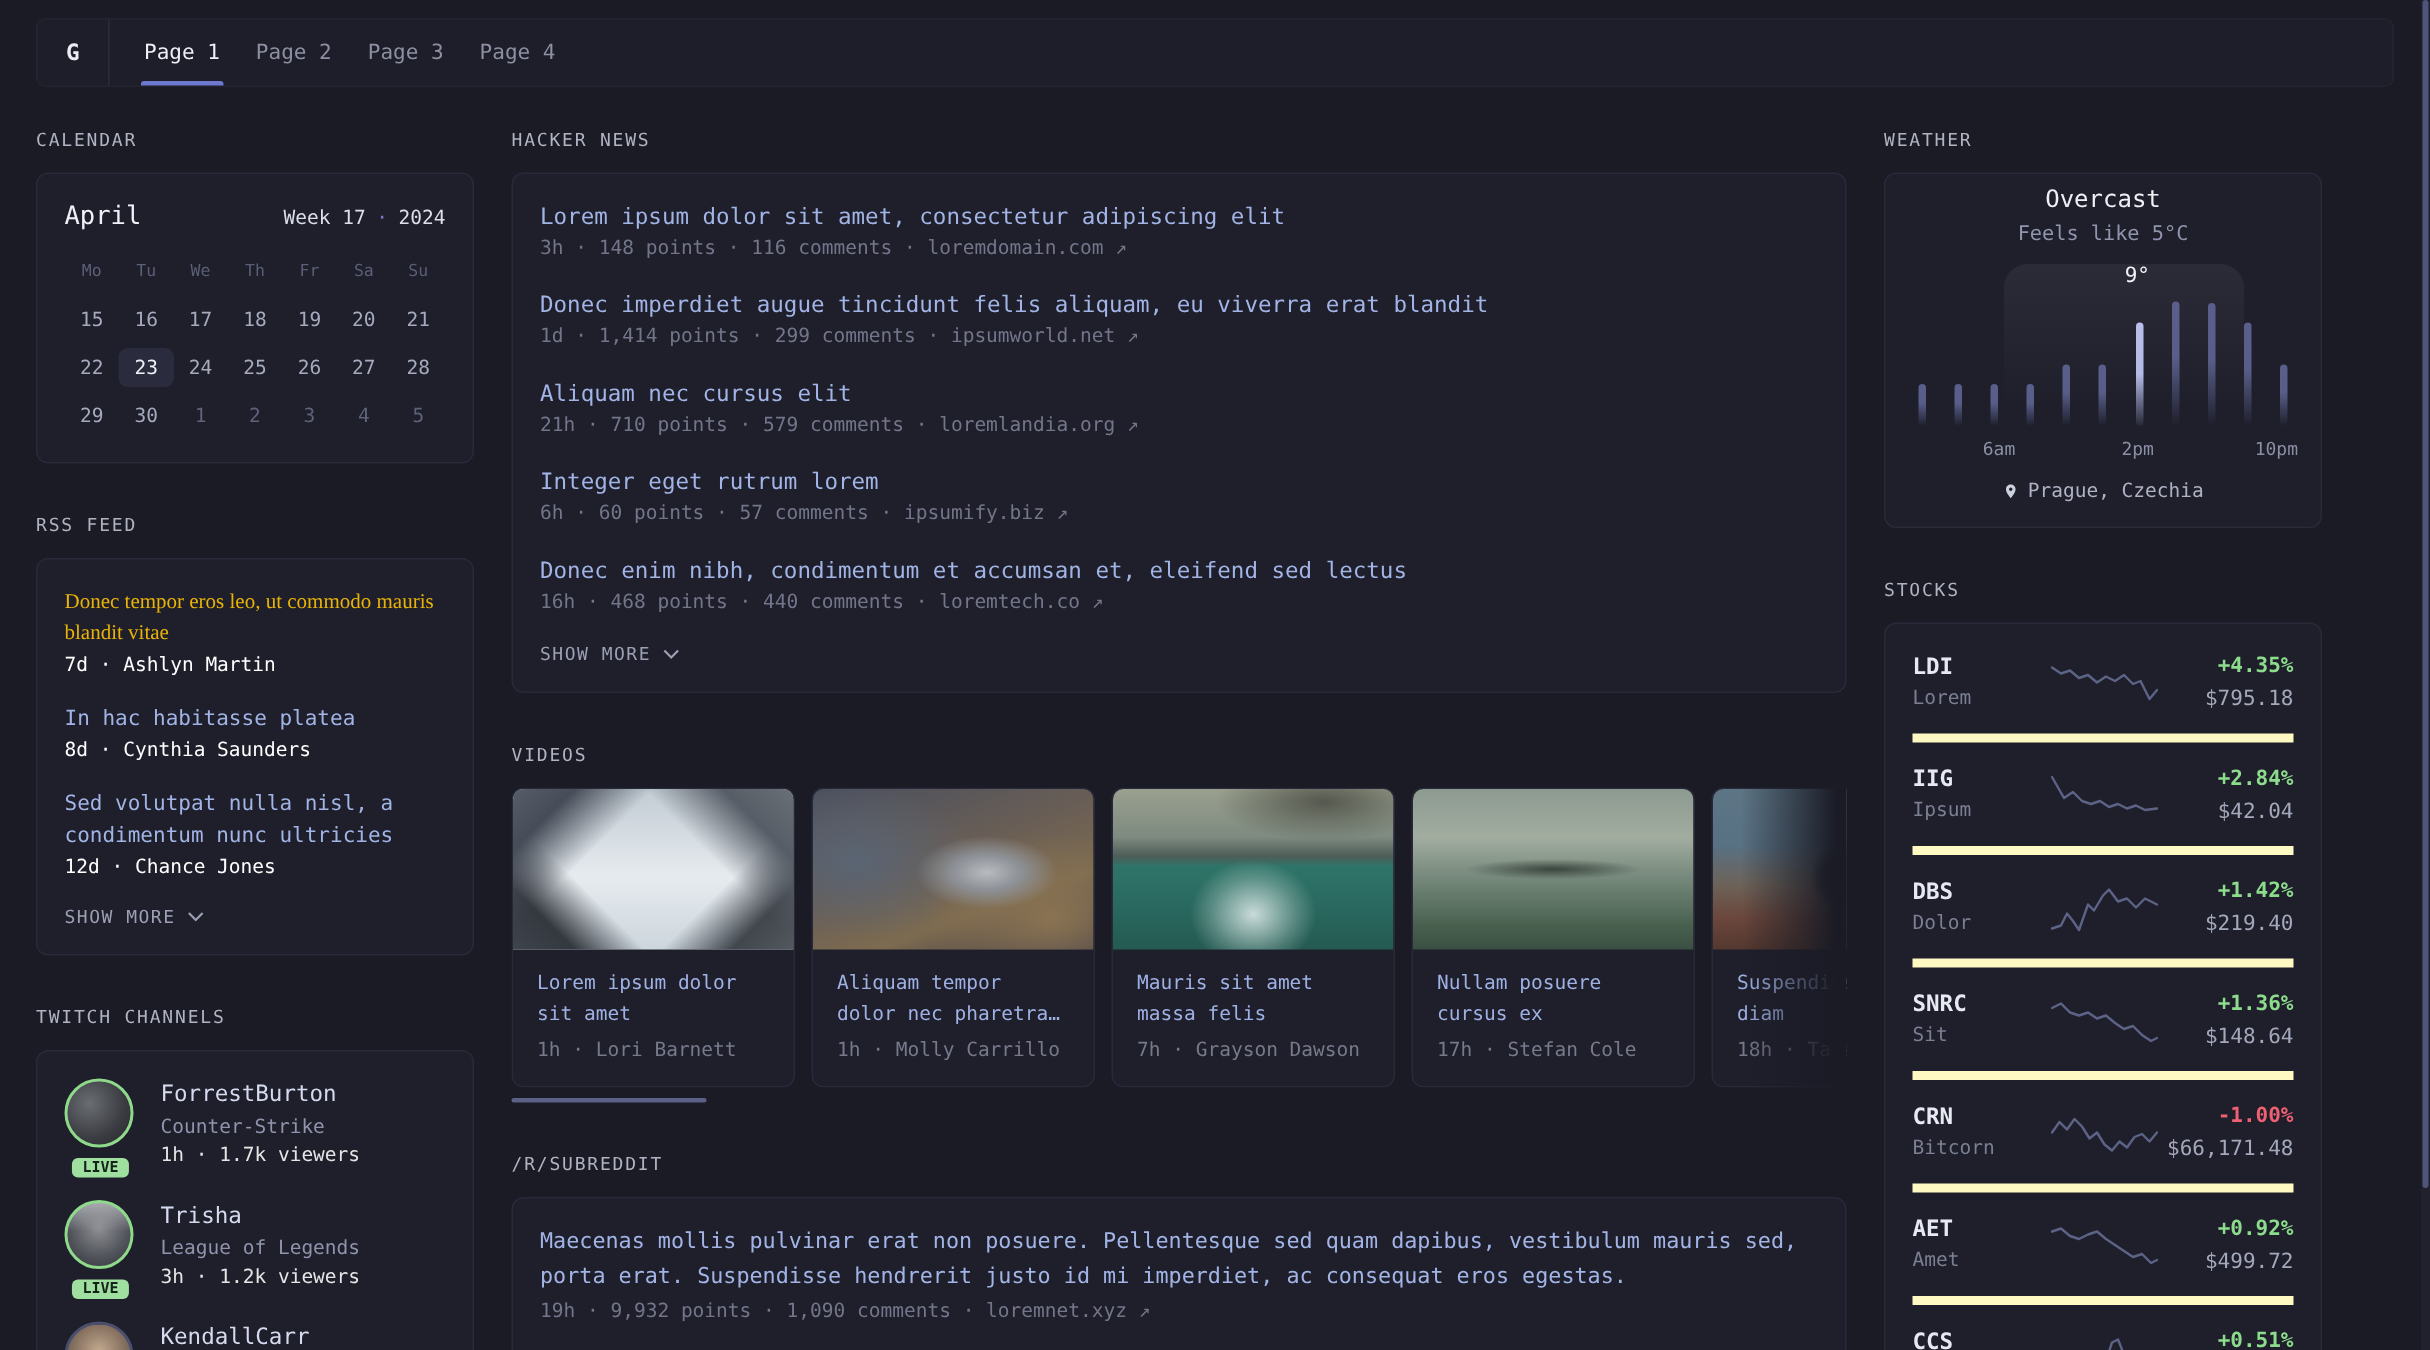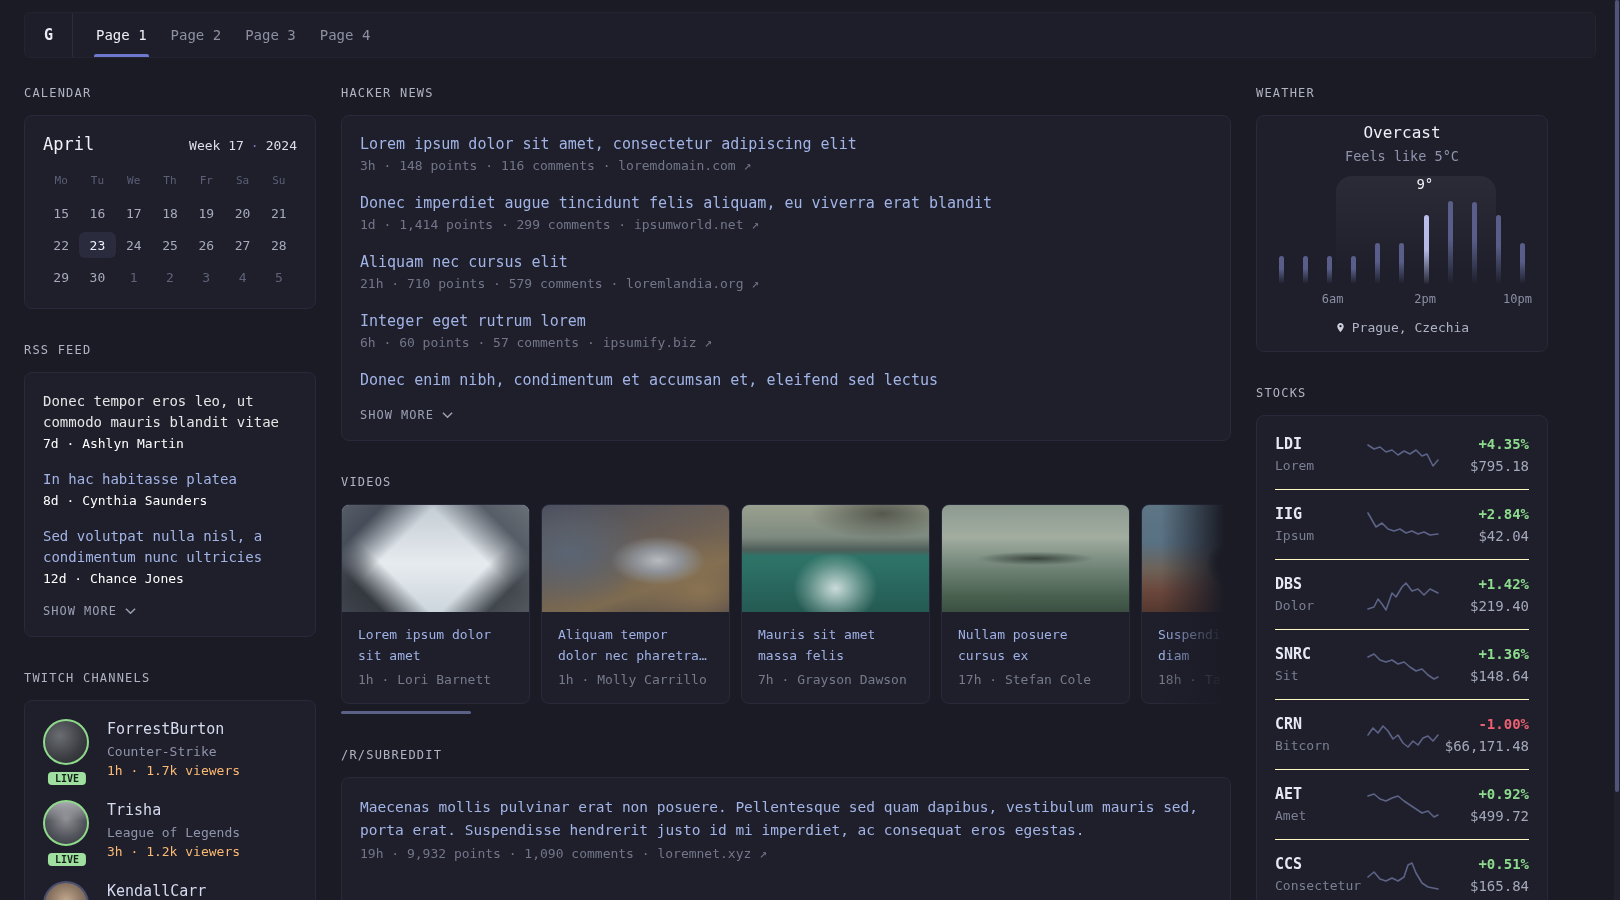--- a/index.html
+++ b/index.html
@@ -58,21 +58,21 @@
   .cal-sep { color:#767cc0; }
   .cal-grid { display:grid; grid-template-columns:repeat(7,1fr); row-gap:6px; }
   .cal-cell { height:26px; display:flex; align-items:center; justify-content:center; font-size:13px; color:#a6aabd; }
   .cal-dayname { color:#5b5f77; font-size:11px; height:20px; margin-bottom:4px; }
   .cal-cell.sel { background:#2a2b3d; border-radius:6px; color:#eef0f8; }
   .cal-cell.dim { color:#5f6379; }
 
   
   .feed-item { margin-bottom:15px; }
   .feed-title { font-size:14px; line-height:21px; color:#a2b4e6; cursor:pointer; }
-  .feed-title.muted { color:#e5e5e5; }
+  .feed-title.muted { color:#eab308;font-family:Liberation Serif, serif; }
   .feed-meta { font-size:13px; line-height:21px; color:#ffffff; }
   .show-more {
     display:flex; align-items:center; gap:8px; font-size:12px; letter-spacing:1px;
     color:#9ca0b4; cursor:pointer; margin-top:4px;
   }
   .chev { width:11px; height:8px; }
 
   
   .tw-row { display:flex; gap:16px; margin-bottom:20px; cursor:pointer; }
   .tw-avatar-wrap { position:relative; flex:none; width:48px; }
@@ -83,21 +83,21 @@
   .av1 { background:radial-gradient(circle at 35% 35%, #6a6d72, #3a3c42 60%, #26272c); }
   .av2 { background:linear-gradient(180deg, #a8aab0 0%, rgba(0,0,0,0) 45%), radial-gradient(circle at 50% 40%, #8d8f94, #55575e 55%, #303138); }
   .av3 { background:radial-gradient(circle at 50% 42%, #c2a98e, #8a7462 50%, #4a4547); }
   .live-badge {
     position:absolute; left:50%; transform:translateX(-50%); bottom:-5px;
     background:#9fdf9f; color:#15241a; font-size:10px; font-weight:bold;
     padding:1px 7px; border-radius:4px;
   }
   .tw-name { font-size:15px; color:#d6daee; line-height:20px; margin-bottom:3px; }
   .tw-cat { font-size:13px; color:#8f94ac; line-height:19px; }
-  .tw-meta { font-size:13px; color:#fdba74; line-height:19px; }
+  .tw-meta { font-size:13px; color:#e5e5e5; line-height:19px; }
 
   
   .hn-item { margin-bottom:17px; }
   .hn-title { font-size:15px; line-height:21px; color:#a2b4e6; cursor:pointer; }
   .hn-meta { font-size:13px; line-height:21px; color:#73768a; }
 
   
   .videos-outer { position:relative; }
   .videos-row { display:flex; gap:11px; overflow:hidden; }
   .videos-outer::after {
@@ -162,21 +162,21 @@
   .wbar.hl { background:linear-gradient(to bottom, #b9bfe9 0%, #b4bae6 50%, rgba(185,191,233,0.05) 100%); }
   .w-temp { position:absolute; top:2px; left:59%; transform:translateX(-50%); font-size:14px; color:#f2f3f8; }
   .w-times { position:relative; height:18px; margin-top:4px; }
   .w-time { position:absolute; transform:translateX(-50%); font-size:12px; color:#8b8fa4; top:2px; }
   .w-loc { margin-top:12px; display:flex; align-items:center; justify-content:center; gap:6px; font-size:13px; color:#aeb2c4; }
   .pin { width:11px; height:13px; fill:#cdd0de; }
 
   
   .stocks-card { padding:4px 18px; }
   .stock-row {
-    display:flex; align-items:center; padding:14px 0; border-bottom:1px solid #fef9c3;
+    display:flex; align-items:center; padding:14px 0; border-bottom:6px solid #fef9c3;
     cursor:pointer;
   }
   .stock-row:last-child { border-bottom:none; }
   .stock-id { width:92px; flex:none; }
   .stock-sym { font-size:15px; font-weight:bold; color:#e6e8f2; line-height:20px; margin-bottom:3px; }
   .stock-name { font-size:13px; color:#7b7f93; line-height:18px; }
   .spark { flex:none; width:72px; height:34px; }
   .spark polyline { fill:none; stroke:#5d6386; stroke-width:1.6; stroke-linejoin:round; stroke-linecap:round; }
   .stock-right { flex:1; text-align:right; }
   .stock-change { font-size:14px; font-weight:bold; color:#8ddb8c; line-height:20px; margin-bottom:3px; }
@@ -338,20 +338,21 @@
           <div class="hn-item">
             <div class="hn-title">Aliquam nec cursus elit</div>
             <div class="hn-meta">21h · 710 points · 579 comments · loremlandia.org ↗</div>
           </div>
           <div class="hn-item">
             <div class="hn-title">Integer eget rutrum lorem</div>
             <div class="hn-meta">6h · 60 points · 57 comments · ipsumify.biz ↗</div>
           </div>
           <div class="hn-item">
             <div class="hn-title">Donec enim nibh, condimentum et accumsan et, eleifend sed lectus</div>
+            <div class="hn-meta">16h · 468 points · 440 comments · loremtech.co ↗</div>
           </div>
           <div class="show-more">
             <span>SHOW MORE</span>
             <svg class="chev" viewBox="0 0 12 8">
                 <polyline points="1,1.5 6,6.5 11,1.5" fill="none" stroke="#9ca0b4" stroke-width="1.6"></polyline>
               </svg>
           </div>
         </div>
       </div>
 

